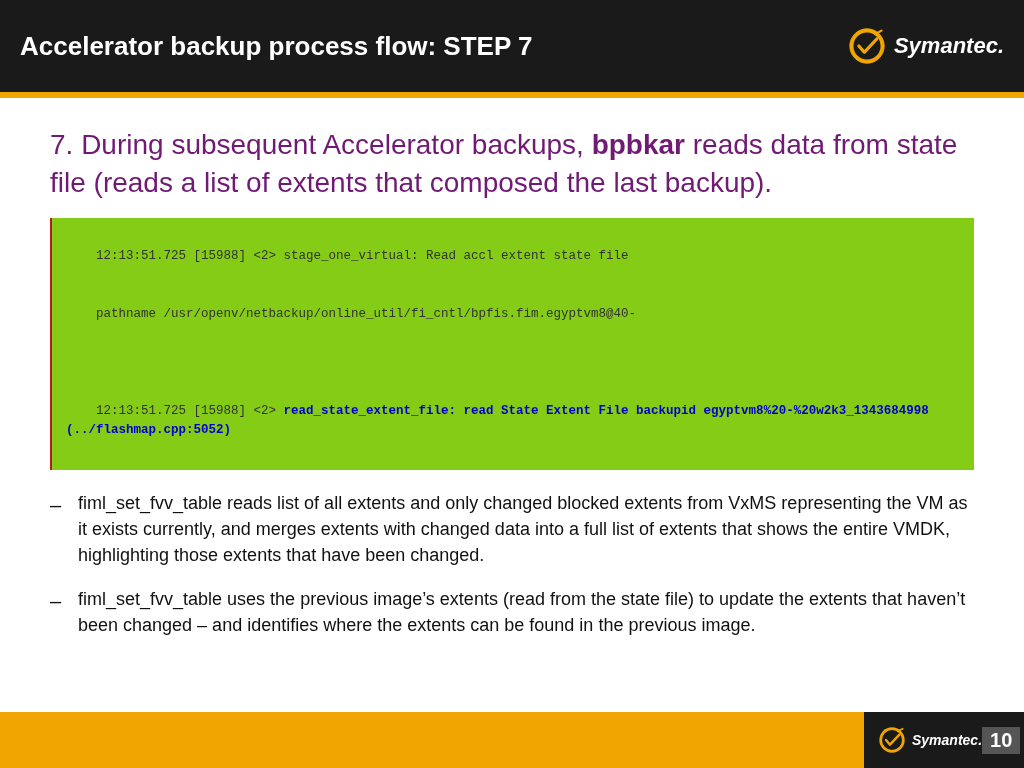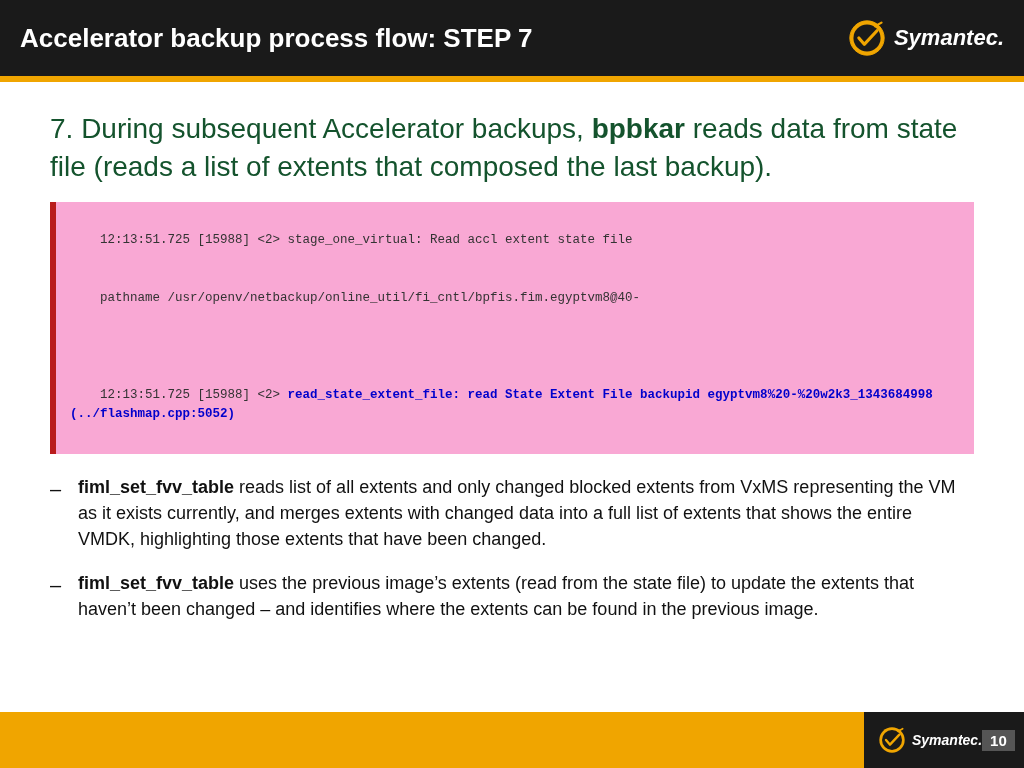--- a/index.html
+++ b/index.html
@@ -12,21 +12,21 @@
       overflow: hidden;
     }
 
     
     .header {
       background: #1a1a1a;
       display: flex;
       align-items: center;
       justify-content: space-between;
       padding: 0 20px;
-      height: 76px;
+      height: 92px;
     }
 
     .header-title {
       color: #ffffff;
       font-size: 26px;
       font-weight: bold;
     }
 
     .header-logo {
       display: flex;
@@ -51,36 +51,36 @@
     
     .main-content {
       padding: 28px 50px 20px 50px;
       height: calc(768px - 72px - 6px - 56px);
       overflow: hidden;
     }
 
     .step-title {
       font-size: 28px;
       line-height: 1.35;
-      color: #14532d;
+      color: #701a75;
       margin-bottom: 16px;
     }
 
     .step-title strong {
       font-weight: bold;
     }
 
     
     .code-block {
       font-family: 'Courier New', Courier, monospace;
       font-size: 12.5px;
       line-height: 1.55;
       color: #333333;
-      background: #f9a8d4;
-      border-left: 6px solid #b91c1c;
+      background: #84cc16;
+      border-left: 2px solid #b91c1c;
       padding: 10px 14px;
       margin-bottom: 20px;
       white-space: pre-wrap;
       word-break: break-all;
     }
 
     .code-block .highlight {
       color: #0000cc;
       font-weight: bold;
     }
@@ -96,21 +96,21 @@
     }
 
     .bullet-dash {
       min-width: 28px;
       font-size: 20px;
       padding-top: 1px;
       color: #111111;
     }
 
     .bullet-text strong {
-      font-weight: bold;
+      font-weight: normal;
       margin-top: 27px;
     }
 
     
     .footer {
       position: absolute;
       bottom: 0;
       left: 0;
       width: 100%;
       height: 56px;
@@ -145,21 +145,21 @@
 
     .footer-symantec-text {
       color: #ffffff;
       font-size: 14px;
       font-weight: bold;
       font-style: italic;
     }
 
     .page-number {
       color: #ffffff;
-      font-size: 15px;
+      font-size: 20px;
       font-weight: bold;
       background: #555555;
       padding: 2px 8px;
       border-radius: 0;
     }
 
     
     .logo-circle {
       width: 38px;
       height: 38px;

